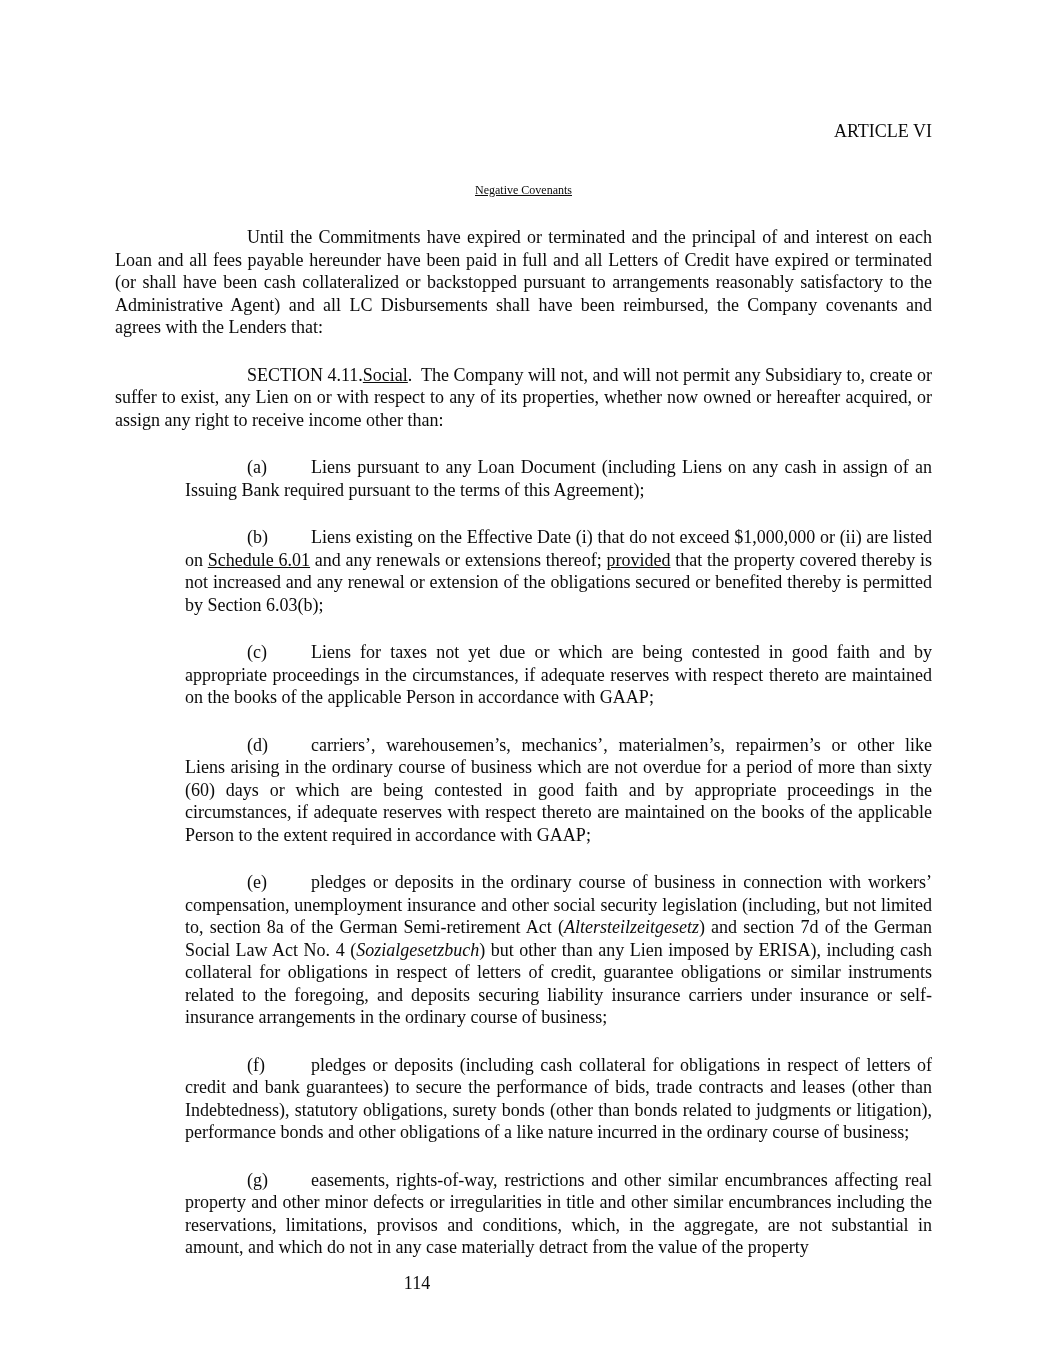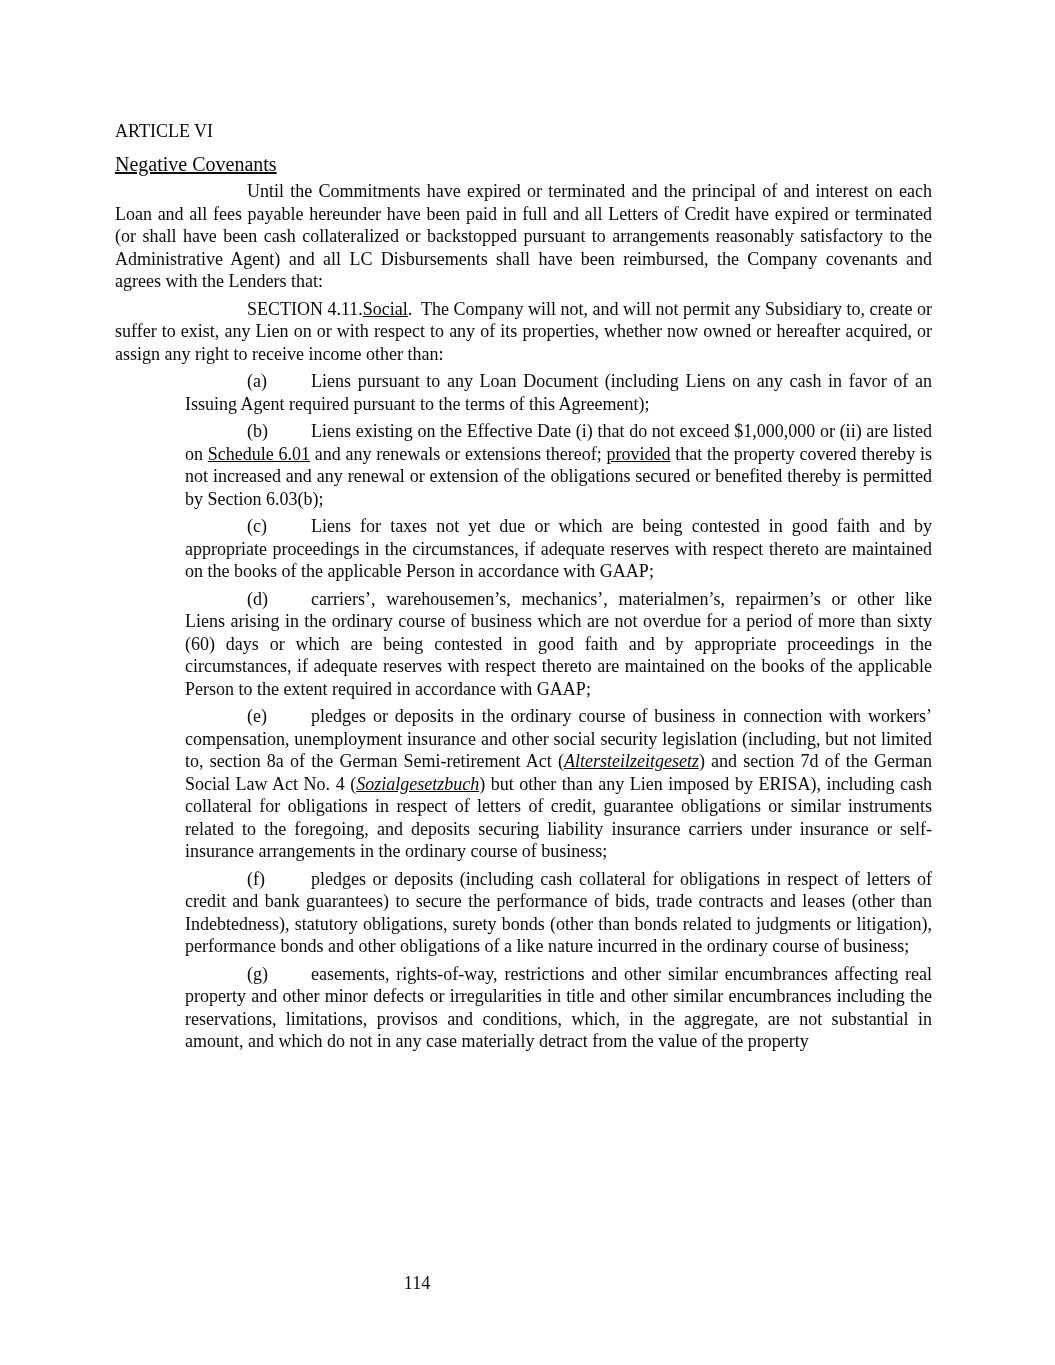--- a/index.html
+++ b/index.html
@@ -15,49 +15,49 @@
     position: relative;
     width: 1055px;
     height: 1365px;
     background: #ffffff;
     overflow: hidden;
   }
   .content {
     padding: 120px 123px 0 115px;
   }
   .heading {
-    text-align: left;
+    text-align: right;
     font-weight: normal;
     font-size: 18px;
   }
   .subheading {
-    text-align: left;
+    text-align: center;
     font-weight: normal;
-    font-size: 20px;
-    margin-top: 10px;
+    font-size: 12px;
+    margin-top: 36px;
     text-decoration: underline;
   }
   .para {
-    margin-top: 5px;
+    margin-top: 25px;
     text-align: justify;
   }
   .indent-body {
     text-indent: 132px;
   }
   .clause {
     margin-left: 70px;
     text-indent: 62px;
   }
   .clause-marker {
     display: inline-block;
     width: 64px;
     text-indent: 0;
   }
   .u { text-decoration: underline; }
-  .i { font-style: italic; text-decoration: underline; }
+  .i { font-style: italic; }
   .page-number {
     position: absolute;
     top: 1272px;
     left: 0;
     width: 834px;
     text-align: center;
   }
 </style>
 </head>
 <body>
@@ -66,21 +66,21 @@
   <div class="content">
 
     <div class="heading">ARTICLE VI</div>
 
     <div class="subheading">Negative Covenants</div>
 
     <p class="para indent-body"><span><span>Until the Commitments have expired or terminated and the principal of and interest on each Loan and all fees payable hereunder have been paid in full and all Letters of Credit have expired or terminated (or shall have been cash collateralized or backstopped pursuant to arrangements reasonably satisfactory to the Administrative Agent) and all LC Disbursements shall have been reimbursed, the Company covenants and agrees with the Lenders that:</span></span></p>
 
     <p class="para indent-body"><span><span>SECTION 4.11.</span><span class="u">Social</span><span>.&nbsp; The Company will not, and will not permit any Subsidiary to, create or suffer to exist, any Lien on or with respect to any of its properties, whether now owned or hereafter acquired, or assign any right to receive income other than:</span></span></p>
 
-    <p class="para clause"><span class="clause-marker">(a)</span><span><span>Liens pursuant to any Loan Document (including Liens on any cash in favor of an Issuing Agent required pursuant to the terms of this Agreement);</span></span></p>
+    <p class="para clause"><span class="clause-marker">(a)</span><span><span>Liens pursuant to any Loan Document (including Liens on any cash in assign of an Issuing Bank required pursuant to the terms of this Agreement);</span></span></p>
 
     <p class="para clause"><span class="clause-marker">(b)</span><span><span>Liens existing on the Effective Date (i) that do not exceed $1,000,000 or (ii) are listed on </span><span class="u">Schedule 6.01</span><span> and any renewals or extensions thereof; </span><span class="u">provided</span><span> that the property covered thereby is not increased and any renewal or extension of the obligations secured or benefited thereby is permitted by Section 6.03(b);</span></span></p>
 
     <p class="para clause"><span class="clause-marker">(c)</span><span><span>Liens for taxes not yet due or which are being contested in good faith and by appropriate proceedings in the circumstances, if adequate reserves with respect thereto are maintained on the books of the applicable Person in accordance with GAAP;</span></span></p>
 
     <p class="para clause"><span class="clause-marker">(d)</span><span><span>carriers’, warehousemen’s, mechanics’, materialmen’s, repairmen’s or other like Liens arising in the ordinary course of business which are not overdue for a period of more than sixty (60) days or which are being contested in good faith and by appropriate proceedings in the circumstances, if adequate reserves with respect thereto are maintained on the books of the applicable Person to the extent required in accordance with GAAP;</span></span></p>
 
     <p class="para clause"><span class="clause-marker">(e)</span><span><span>pledges or deposits in the ordinary course of business in connection with workers’ compensation, unemployment insurance and other social security legislation (including, but not limited to, section 8a of the German Semi-retirement Act (</span><span class="i">Altersteilzeitgesetz</span><span>) and section 7d of the German Social Law Act No. 4 (</span><span class="i">Sozialgesetzbuch</span><span>) but other than any Lien imposed by ERISA), including cash collateral for obligations in respect of letters of credit, guarantee obligations or similar instruments related to the foregoing, and deposits securing liability insurance carriers under insurance or self-insurance arrangements in the ordinary course of business;</span></span></p>
 
     <p class="para clause"><span class="clause-marker">(f)</span><span><span>pledges or deposits (including cash collateral for obligations in respect of letters of credit and bank guarantees) to secure the performance of bids, trade contracts and leases (other than Indebtedness), statutory obligations, surety bonds (other than bonds related to judgments or litigation), performance bonds and other obligations of a like nature incurred in the ordinary course of business;</span></span></p>

